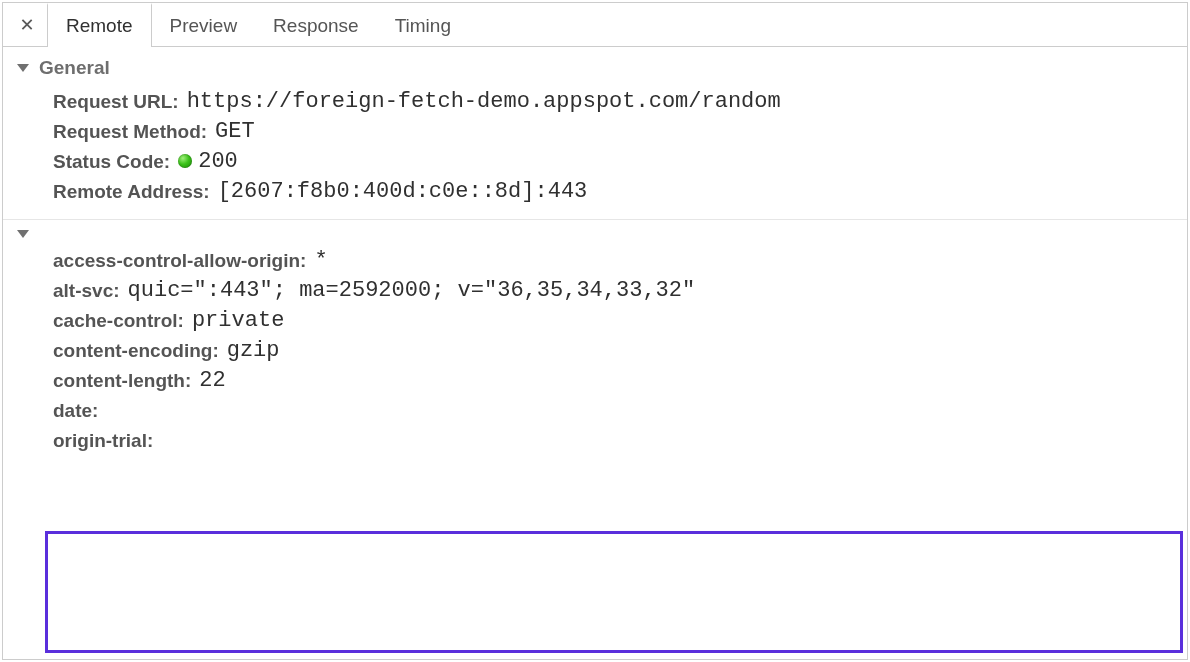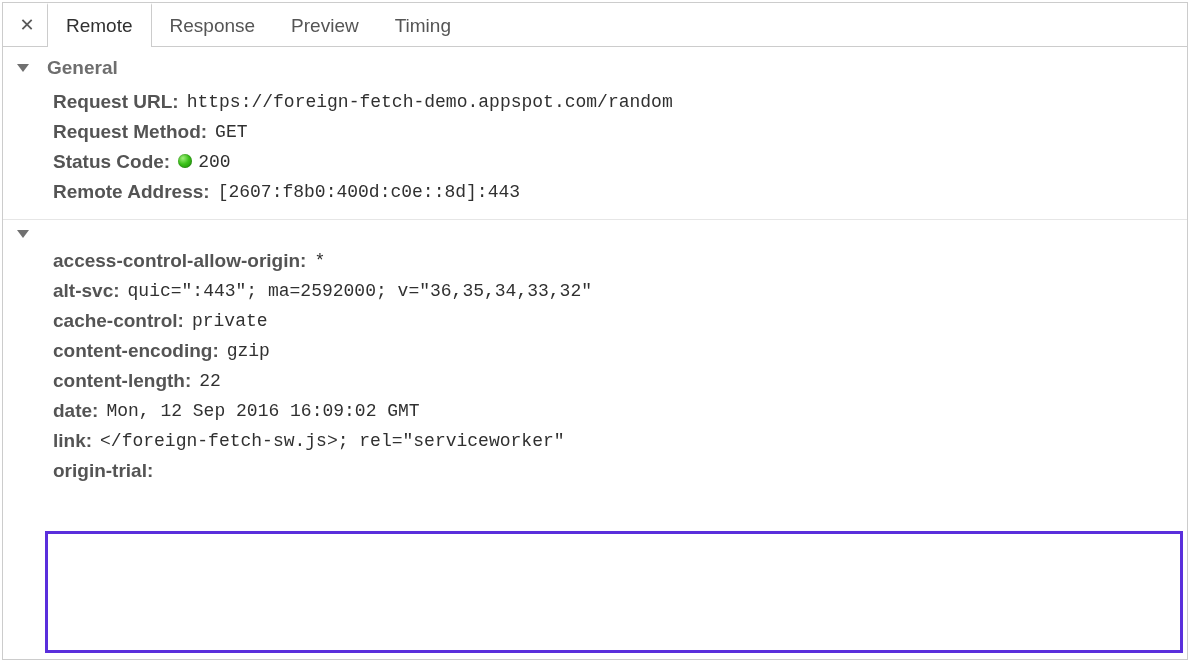--- a/index.html
+++ b/index.html
@@ -68,21 +68,21 @@
     height: calc(100% - 44px);
   }
   .section {
     border-top: 1px solid #e6e6e6;
     padding: 4px 0 6px 0;
   }
   .section:first-child { border-top: none; }
   .section-header {
     display: flex;
     align-items: center;
-    gap: 16px;
+    gap: 8px;
     padding: 6px 8px 6px 14px;
     font-weight: 700;
     color: #6e6e6e;
     font-size: 19px;
     cursor: pointer;
   }
   .disclosure {
     width: 0; height: 0;
     border-left: 6px solid transparent;
     border-right: 6px solid transparent;
@@ -102,21 +102,21 @@
   }
   .kv-key {
     font-weight: 700;
     color: #545454;
     margin-right: 8px;
     white-space: nowrap;
   }
   .kv-val {
     font-family: Menlo, Consolas, "Courier New", monospace;
     color: #303030;
-    font-size: 18px;
+    font-size: 22px;
   }
   .status-dot {
     display: inline-block;
     width: 14px; height: 14px;
     border-radius: 50%;
     background: radial-gradient(circle at 35% 30%, #9ff07a 0%, #3bc21a 45%, #1a8a07 100%);
     box-shadow: inset 0 0 2px rgba(0,0,0,.4);
     vertical-align: -1px;
     margin-right: 6px;
   }
@@ -128,22 +128,22 @@
 </style>
 </head>
 <body>
 
 <div class="panel">
   <div class="tabbar">
     <div class="close-area">
       <span class="close-x">✕</span>
     </div>
     <div class="tab active">Remote</div>
+    <div class="tab">Preview</div>
     <div class="tab">Response</div>
-    <div class="tab">Preview</div>
     <div class="tab">Timing</div>
   </div>
 
   <div class="content">
 
     <div class="section">
       <div class="section-header">
         <span class="disclosure"></span>
         <span>General</span>
       </div>
@@ -189,25 +189,20 @@
           <div class="kv-row">
             <span class="kv-key">content-encoding:</span>
             <span class="kv-val">gzip</span>
           </div>
           <div class="kv-row">
             <span class="kv-key">content-length:</span>
             <span class="kv-val">22</span>
           </div>
           <div class="kv-row">
             <span class="kv-key">date:</span>
-            <span class="kv-val">Mon, 12 Sep 2016 16:09:02 GMT</span>
-          </div>
-          <div class="kv-row">
-            <span class="kv-key">link:</span>
-            <span class="kv-val">&lt;/foreign-fetch-sw.js&gt;; rel="serviceworker"</span>
           </div>
           <div class="kv-row">
             <span class="kv-key">origin-trial:</span>
           </div>
         </div>
     </div>
 
   </div>
 
   <div class="highlight-box" id="hl" style="left: 42px; top: 528px; width: 1138px; height: 122px;"></div>

